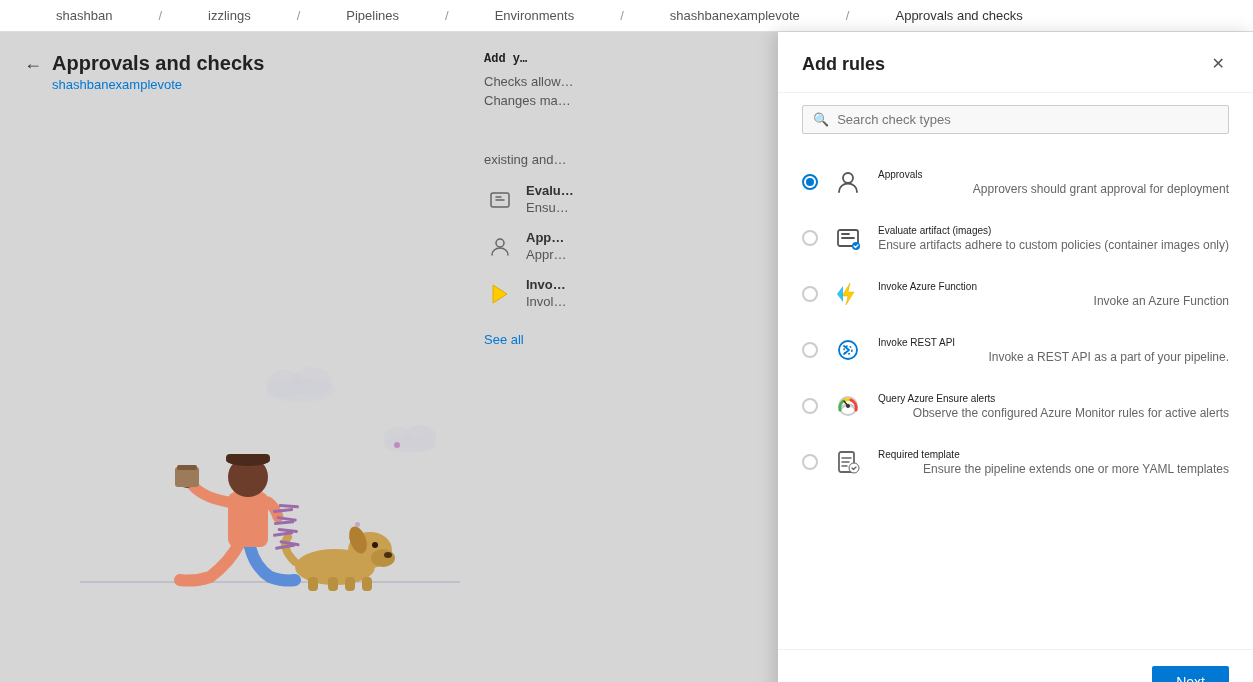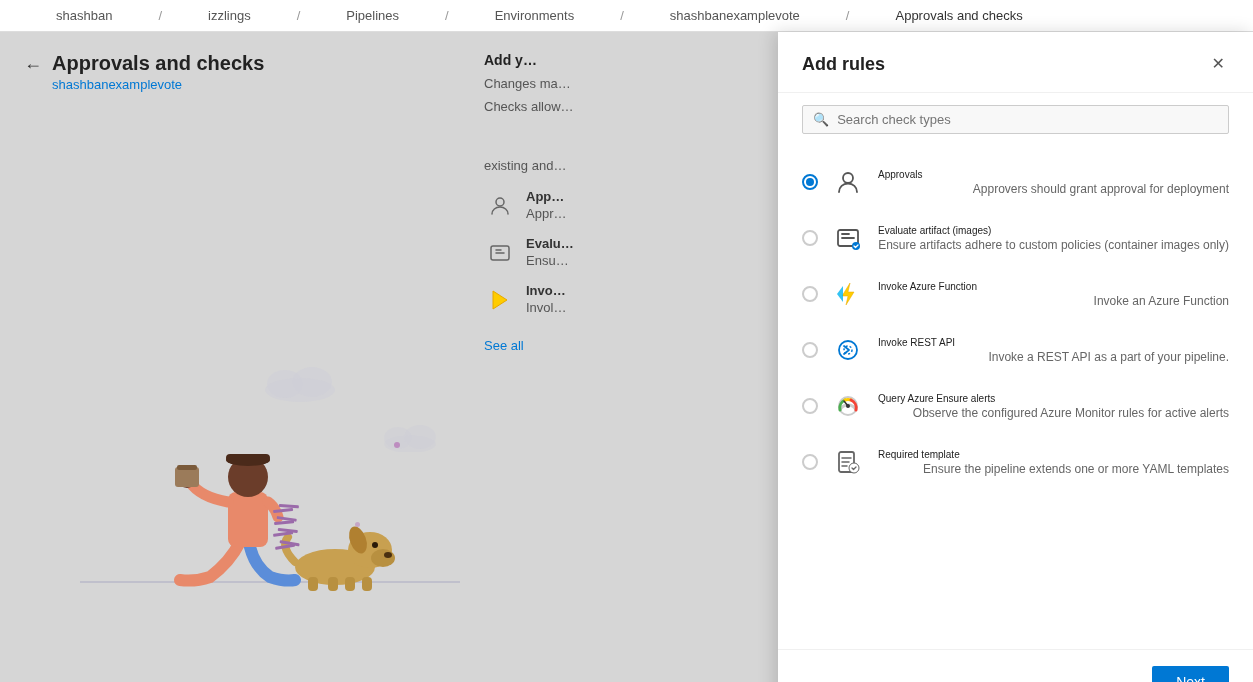--- a/index.html
+++ b/index.html
@@ -354,56 +354,56 @@
         <rect x="197" y="154" width="20" height="3" rx="1" fill="#9b6baa" transform="rotate(8 197 154)"></rect>
         <rect x="193" y="148" width="20" height="3" rx="1" fill="#9b6baa" transform="rotate(-6 193 148)"></rect>
         <rect x="199" y="142" width="20" height="3" rx="1" fill="#9b6baa" transform="rotate(4 199 142)"></rect>
       </svg>
 
       <div style="position:absolute; top:100px; right:80px; width:6px; height:6px; border-radius:50%; background:#b060b0; opacity:0.6;"></div>
       <div style="position:absolute; top:180px; right:120px; width:5px; height:5px; border-radius:50%; background:#b060b0; opacity:0.4;"></div>
     </div>
 
     <div class="content-panel">
-      <h2 style="font-size:14px; font-weight:700;">Add y…</h2>
+      <h2 style="font-size:12px; font-weight:700;font-family:Liberation Mono, monospace;">Add y…</h2>
+      <p style="font-size:13px; color:#555; margin-top:8px;">Checks allow…</p>
       <p style="font-size:13px; color:#555; margin-top:4px;">Changes ma…</p>
-      <p style="font-size:13px; color:#555; margin-top:8px;">Checks allow…</p>
       <p style="font-size:13px; color:#555;">existing and…</p>
 
       <div class="check-list">
+
+        <div class="check-item">
+          <div class="check-item-icon">
+            <svg width="24" height="24" viewBox="0 0 24 24" fill="none">
+                <rect x="3" y="5" width="18" height="14" rx="2" stroke="#666" stroke-width="1.5"></rect>
+                <path d="M8 12h8M8 9h5" stroke="#666" stroke-width="1.5" stroke-linecap="round"></path>
+              </svg>
+          </div>
+          <div>
+            <span class="check-item-title">Evalu…</span>
+            <span class="check-item-text">Ensu…</span>
+          </div>
+        </div>
 
         <div class="check-item">
           <div class="check-item-icon">
             <svg width="24" height="24" viewBox="0 0 24 24" fill="none">
                 <circle cx="12" cy="8" r="4" stroke="#666" stroke-width="1.5"></circle>
                 <path d="M4 20c0-4 3.6-7 8-7s8 3 8 7" stroke="#666" stroke-width="1.5" stroke-linecap="round"></path>
               </svg>
           </div>
           <div>
             <span class="check-item-title">App…</span>
             <span class="check-item-text">Appr…</span>
           </div>
         </div>
 
         <div class="check-item">
           <div class="check-item-icon">
             <svg width="24" height="24" viewBox="0 0 24 24" fill="none">
-                <rect x="3" y="5" width="18" height="14" rx="2" stroke="#666" stroke-width="1.5"></rect>
-                <path d="M8 12h8M8 9h5" stroke="#666" stroke-width="1.5" stroke-linecap="round"></path>
-              </svg>
-          </div>
-          <div>
-            <span class="check-item-title">Evalu…</span>
-            <span class="check-item-text">Ensu…</span>
-          </div>
-        </div>
-
-        <div class="check-item">
-          <div class="check-item-icon">
-            <svg width="24" height="24" viewBox="0 0 24 24" fill="none">
                 <polygon points="5,3 19,12 5,21" fill="#ffcc00" stroke="#e6a800" stroke-width="1"></polygon>
               </svg>
           </div>
           <div>
             <span class="check-item-title">Invo…</span>
             <span class="check-item-text">Invol…</span>
           </div>
         </div>
       </div>
 

